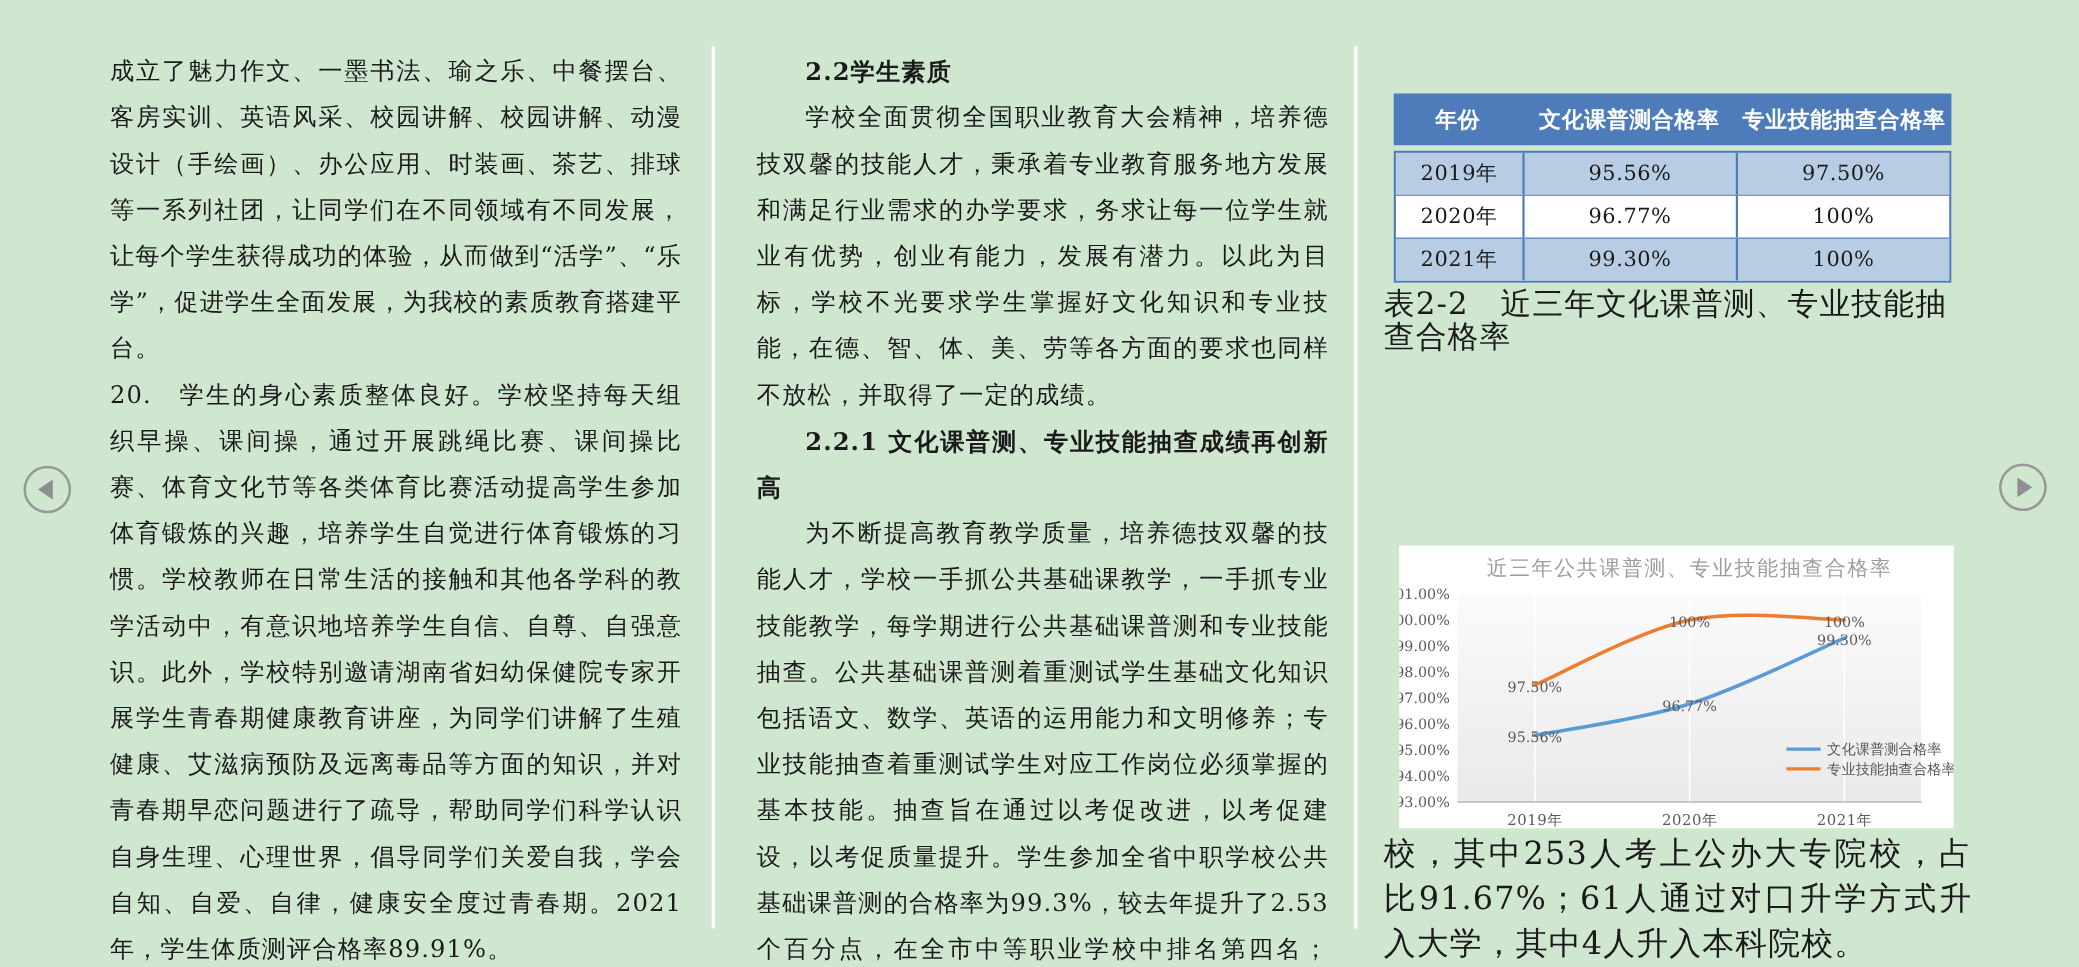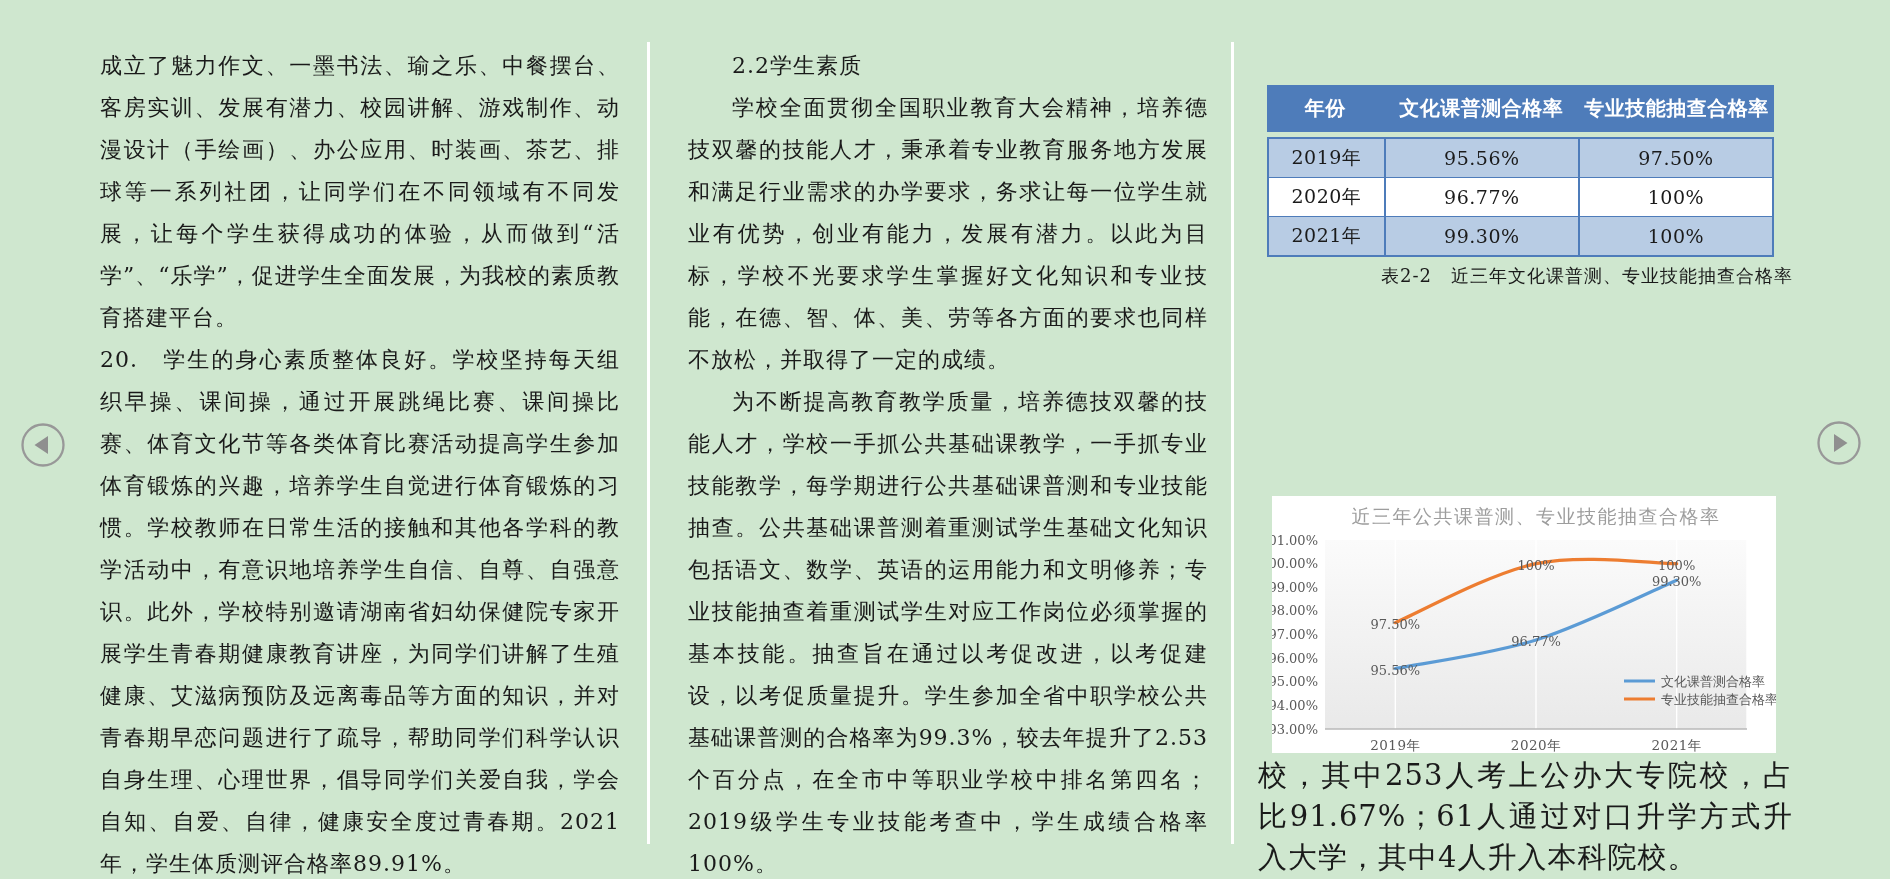--- a/index.html
+++ b/index.html
@@ -17,41 +17,41 @@
   .nav-arrow.right{left:1816px;top:420px;}
   
   .col{
     position:absolute;top:45px;
     font-size:22px;line-height:42px;letter-spacing:1px;
     text-align:justify;text-justify:inter-character;
   }
   .col-left{left:100px;width:520px;}
   .col-middle{left:688px;width:520px;}
   .para{margin:0;}
-  .para.heading{font-weight:normal;text-indent:2em;}
+  .para.heading{font-weight:bold;text-indent:2em;}
   .para.indent{text-indent:2em;}
   .divider{position:absolute;top:42px;width:3px;height:802px;background:#ffffff;}
   .divider.d1{left:647px;}
   .divider.d2{left:1231px;}
   
   .right-col{position:absolute;left:1258px;top:0;width:535px;height:879px;}
   .tbl{position:absolute;left:9px;top:85px;width:507px;}
   .tbl-header{display:flex;height:47px;background:#4e7cba;color:#ffffff;font-weight:bold;font-size:20px;}
   .tbl-body{margin-top:5px;border:2px solid #4e7cba;background:#fff;}
   .tbl-row{display:flex;height:38px;font-size:19px;}
   .tbl-row + .tbl-row{border-top:1px solid #4e7cba;}
   .tbl-row.alt{background:#b8cce4;}
   .tbl-cell{display:flex;align-items:center;justify-content:center;letter-spacing:0.5px;}
   .tbl-cell.c0{width:23%;}
   .tbl-cell.c1{width:38.5%;}
   .tbl-cell.c2{width:38.5%;}
   .tbl-body .tbl-cell + .tbl-cell{border-left:2px solid #4e7cba;height:100%;}
   .tbl-caption{
-    position:absolute;left:0;top:261px;width:535px;text-align:right;
-    font-size:18px;line-height:30px;letter-spacing:1px;
+    position:absolute;left:0;top:261px;width:535px;text-align:left;
+    font-size:28px;line-height:30px;letter-spacing:1px;
   }
   .chart-box{position:absolute;left:14px;top:496px;width:504px;height:257px;background:#ffffff;}
   .chart-box svg{display:block;}
   .chart-box text{font-family:"DejaVu Serif","Liberation Serif",serif;}
   .right-text{
     position:absolute;left:0;top:755px;width:535px;
     font-size:29px;line-height:41px;letter-spacing:1px;
     text-align:justify;text-justify:inter-character;
   }
 </style>
@@ -65,27 +65,28 @@
   </svg>
 </button>
 <button class="nav-arrow right" aria-label="next page">
   <svg width="46" height="46" viewBox="0 0 46 46">
     <circle cx="23" cy="23" r="20.5" fill="none" stroke="#989898" stroke-width="2.3"></circle>
     <polygon points="18,14 18,32 31.5,23" fill="#8f8f8f"></polygon>
   </svg>
 </button>
 
 <div class="col col-left" id="col-left">
-    <div class="para body">成立了魅力作文、一墨书法、瑜之乐、中餐摆台、客房实训、发展有潜力、校园讲解、游戏制作、动漫设计（手绘画）、办公应用、时装画、茶艺、排球等一系列社团，让同学们在不同领域有不同发展，让每个学生获得成功的体验，从而做到“活学”、“乐学”，促进学生全面发展，为我校的素质教育搭建平台。</div>
+    <div class="para body">成立了魅力作文、一墨书法、瑜之乐、中餐摆台、客房实训、英语风采、校园讲解、校园讲解、动漫设计（手绘画）、办公应用、时装画、茶艺、排球等一系列社团，让同学们在不同领域有不同发展，让每个学生获得成功的体验，从而做到“活学”、“乐学”，促进学生全面发展，为我校的素质教育搭建平台。</div>
     <div class="para body">20.　学生的身心素质整体良好。学校坚持每天组织早操、课间操，通过开展跳绳比赛、课间操比赛、体育文化节等各类体育比赛活动提高学生参加体育锻炼的兴趣，培养学生自觉进行体育锻炼的习惯。学校教师在日常生活的接触和其他各学科的教学活动中，有意识地培养学生自信、自尊、自强意识。此外，学校特别邀请湖南省妇幼保健院专家开展学生青春期健康教育讲座，为同学们讲解了生殖健康、艾滋病预防及远离毒品等方面的知识，并对青春期早恋问题进行了疏导，帮助同学们科学认识自身生理、心理世界，倡导同学们关爱自我，学会自知、自爱、自律，健康安全度过青春期。2021年，学生体质测评合格率89.91%。</div>
   </div>
 <div class="divider d1"></div>
 <div class="col col-middle" id="col-middle">
     <div class="para heading">2.2学生素质</div>
     <div class="para body indent">学校全面贯彻全国职业教育大会精神，培养德技双馨的技能人才，秉承着专业教育服务地方发展和满足行业需求的办学要求，务求让每一位学生就业有优势，创业有能力，发展有潜力。以此为目标，学校不光要求学生掌握好文化知识和专业技能，在德、智、体、美、劳等各方面的要求也同样不放松，并取得了一定的成绩。</div>
+    <div class="para heading">2.2.1 文化课普测、专业技能抽查成绩再创新高</div>
     <div class="para body indent">为不断提高教育教学质量，培养德技双馨的技能人才，学校一手抓公共基础课教学，一手抓专业技能教学，每学期进行公共基础课普测和专业技能抽查。公共基础课普测着重测试学生基础文化知识包括语文、数学、英语的运用能力和文明修养；专业技能抽查着重测试学生对应工作岗位必须掌握的基本技能。抽查旨在通过以考促改进，以考促建设，以考促质量提升。学生参加全省中职学校公共基础课普测的合格率为99.3%，较去年提升了2.53个百分点，在全市中等职业学校中排名第四名；2019级学生专业技能考查中，学生成绩合格率100%。</div>
   </div>
 <div class="divider d2"></div>
 
 <div class="right-col">
   <div class="tbl">
     <div class="tbl-header" id="tbl-header">
         <div class="tbl-cell c0">年份</div>
         <div class="tbl-cell c1">文化课普测合格率</div>
         <div class="tbl-cell c2">专业技能抽查合格率</div>

